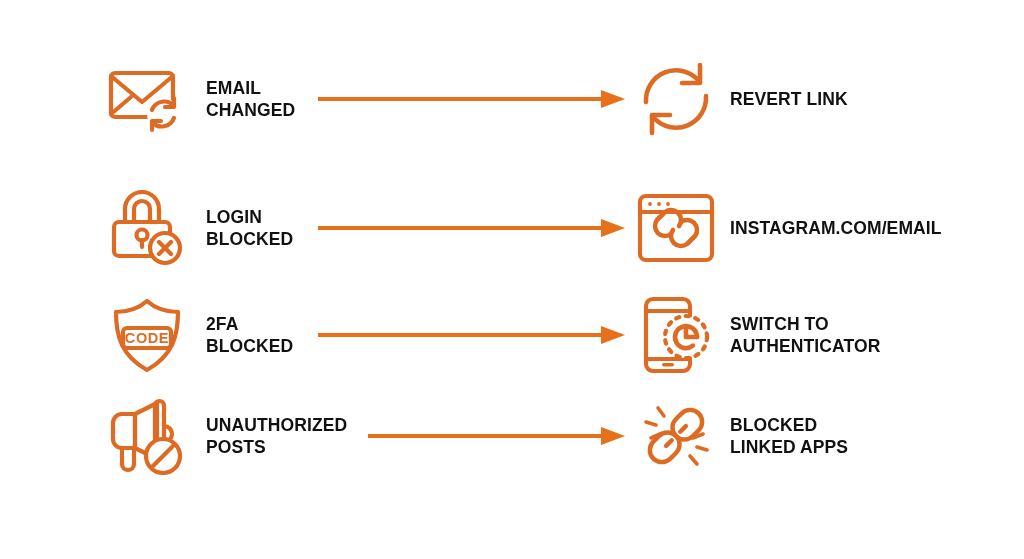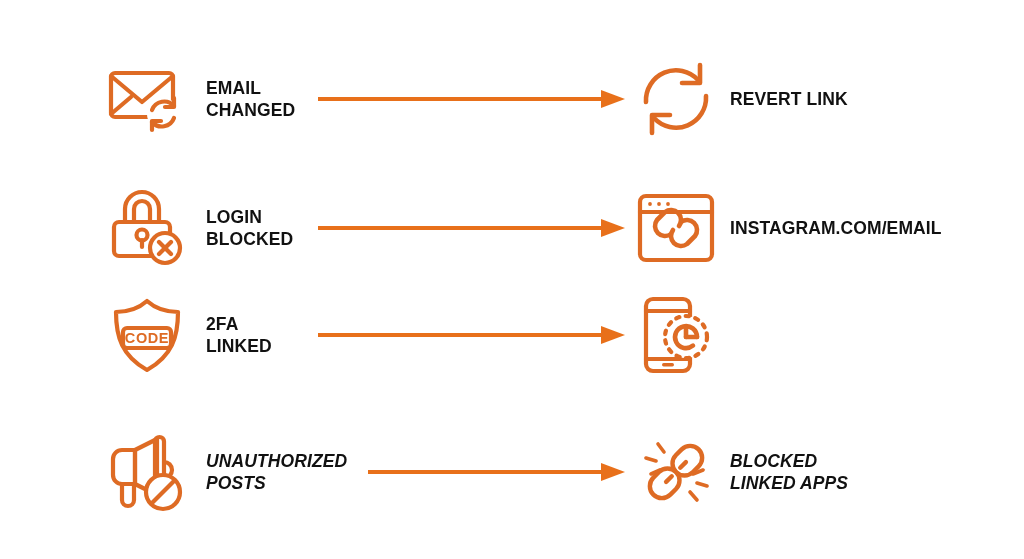--- a/index.html
+++ b/index.html
@@ -149,43 +149,45 @@
   <div class="row" id="row-2" style="top: 275px;">
     <div class="icon-left">
       <svg viewBox="0 0 84 84" width="84" height="84" fill="none" stroke="#DE6B24" stroke-width="4.2" stroke-linecap="round" stroke-linejoin="round">
         <path d="M42 8 C33 16 21 19 11 19 C11 44 17 63 42 77 C67 63 73 44 73 19
                  C63 19 51 16 42 8 Z"></path>
         <rect x="18" y="35" width="48" height="20" rx="4"></rect>
         <text x="42" y="50" text-anchor="middle" font-family="'Liberation Sans', sans-serif" font-size="14.5" font-weight="bold" fill="#DE6B24" stroke="none" letter-spacing="0.6">CODE</text>
       </svg>
     </div>
     <div class="label label-left">2FA
-LINKED</div>
+BLOCKED</div>
     <div class="arrow" style="left:318px; width:307px;">
       <svg viewBox="0 0 307 22" width="307" height="22">
         <rect x="0" y="9" width="288" height="4" fill="#E8701A"></rect>
         <path d="M283 2 L307 11 L283 20 Z" fill="#E8701A"></path>
       </svg>
     </div>
     <div class="icon-right">
       <svg viewBox="0 0 84 84" width="84" height="84" fill="none" stroke="#DE6B24" stroke-width="4.2" stroke-linecap="round" stroke-linejoin="round">
         <rect x="12" y="6" width="44" height="72" rx="7"></rect>
         <path d="M12 18 L56 18"></path>
         <path d="M12 66 L56 66"></path>
         <rect x="28" y="70" width="12" height="3.4" rx="1.7" fill="#DE6B24" stroke="none"></rect>
         <circle cx="52" cy="44" r="21" fill="#ffffff" stroke="none"></circle>
         <circle cx="52" cy="44" r="21" stroke-dasharray="3.4 6.4"></circle>
         <path d="M63 44 a11 11 0 1 0 -4 8.6" stroke-width="4.6"></path>
         <path d="M52 44 L63 44" stroke-width="4.6"></path>
         <path d="M52 44 L52 34" stroke-width="4.6"></path>
       </svg>
     </div>
-  </div>
-
-  <div class="row" id="row-3" style="top: 412px; font-style: italic;">
+    <div class="label label-right">SWITCH TO
+AUTHENTICATOR</div>
+  </div>
+
+  <div class="row" id="row-3" style="top: 376px;">
     <div class="icon-left">
       <svg viewBox="0 0 84 84" width="84" height="84" fill="none" stroke="#DE6B24" stroke-width="4.2" stroke-linecap="round" stroke-linejoin="round">
         <path d="M8 29 L8 45 a9 9 0 0 0 9 9 L30 54 L30 20 L17 20 a9 9 0 0 0 -9 9 Z"></path>
         <path d="M30 20 L52 9 L52 65 L30 54 Z"></path>
         <rect x="50" y="7" width="9" height="60" rx="4.5"></rect>
         <path d="M59 32 a8 8 0 0 1 0 16"></path>
         <path d="M17 54 L17 70 a6 6 0 0 0 12 0 L29 54"></path>
         <circle cx="58" cy="62" r="17" fill="#ffffff" stroke="none"></circle>
         <circle cx="58" cy="62" r="17"></circle>
         <path d="M47 73 L69 51"></path>

